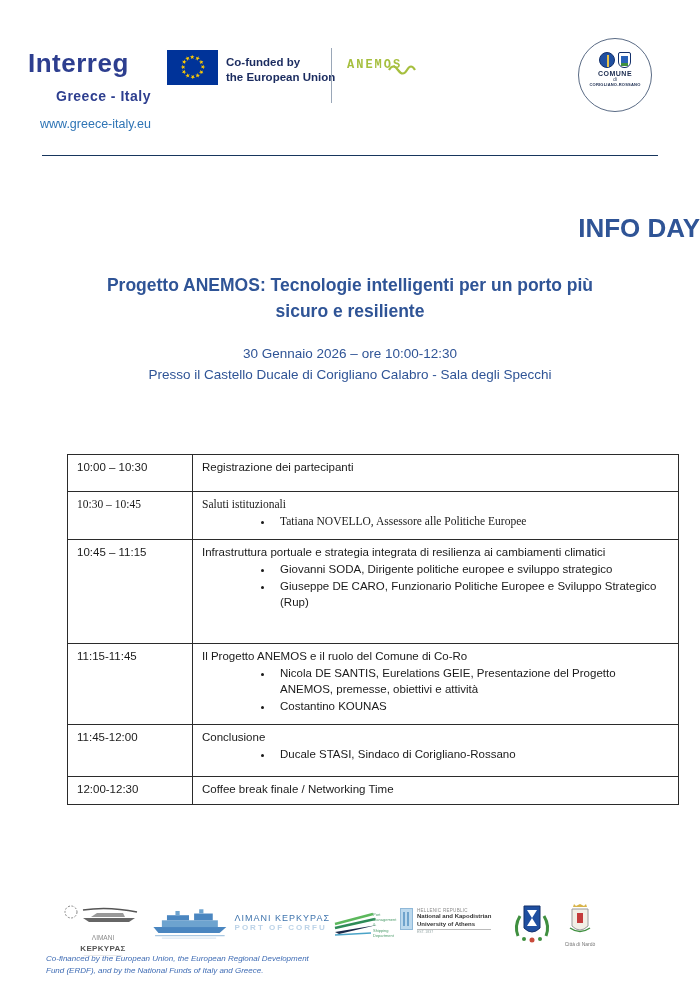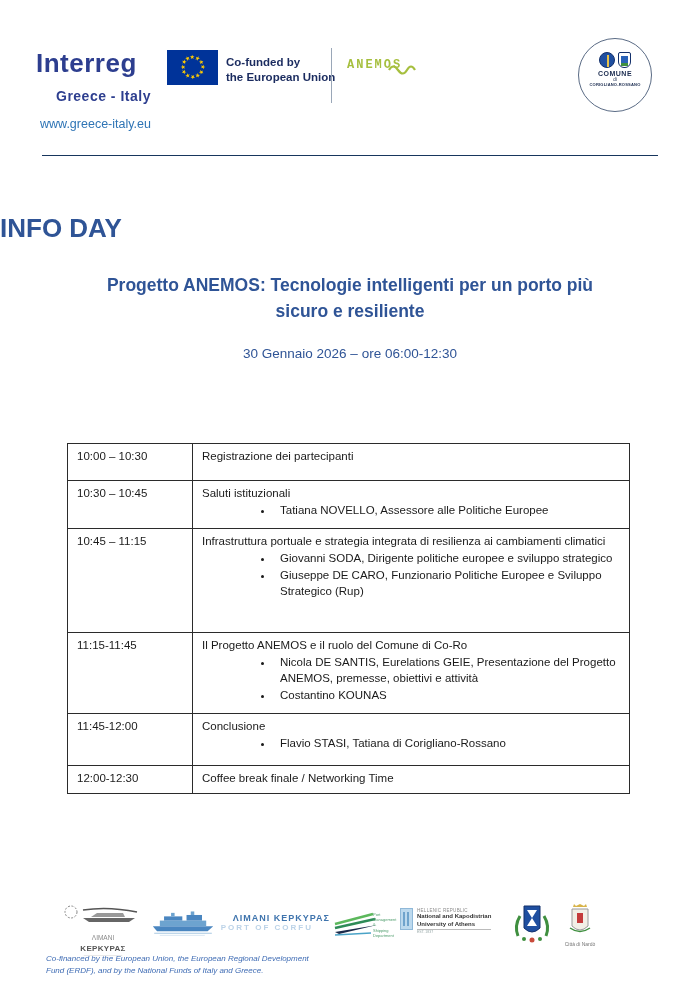--- a/index.html
+++ b/index.html
@@ -5,21 +5,21 @@
   * { margin:0; padding:0; box-sizing:border-box; }
   html,body { background:#e8e8e8; }
   .page {
     position:relative; width:700px; height:989px; margin:0 auto;
     background:#ffffff; overflow:hidden;
     font-family:"Liberation Sans", sans-serif; color:#222;
   }
 
   
   .interreg-brand {
-    position:absolute; left:36px; top:48px;
+    position:absolute; left:28px; top:48px;
     font-size:26px; font-weight:bold; color:#2d3e8f; letter-spacing:0.5px;
   }
   .interreg-program {
     position:absolute; left:56px; top:88px;
     font-size:14px; font-weight:bold; color:#2d3e8f; letter-spacing:0.5px;
   }
   .website {
     position:absolute; left:40px; top:117px;
     font-size:12.5px; color:#2E74B5;
   }
@@ -62,66 +62,66 @@
   .seal .seal-line3 { font-size:4.5px; font-weight:bold; color:#1a2b4f; letter-spacing:0.2px; transform:scale(0.9); }
 
   .header-rule {
     position:absolute; left:42px; top:155px; width:616px; height:0;
     border-top:1.5px solid #17365d;
   }
 
   
   .event-title {
     position:absolute; left:0; top:213px; width:100%;
-    text-align:left; font-size:26px; font-weight:bold; color:#2F5496;
+    text-align:right; font-size:26px; font-weight:bold; color:#2F5496;
   }
   .event-subtitle {
     position:absolute; left:80px; top:272px; width:540px;
     text-align:center; font-size:17.5px; font-weight:bold; color:#2F5496; line-height:1.5;
   }
   .event-datetime {
     position:absolute; left:0; top:346px; width:100%;
     text-align:center; font-size:13.5px; color:#2F5496;
   }
   .event-location {
     position:absolute; left:0; top:367px; width:100%;
     text-align:center; font-size:13.5px; color:#2F5496;
   }
 
   
   table.agenda {
-    position:absolute; left:67px; top:443px; width:563px;
+    position:absolute; left:67px; top:454px; width:612px;
     border-collapse:collapse; table-layout:fixed;border-radius:23px;
   }
   table.agenda td {
     border:1.2px solid #2b2b2b; vertical-align:top;
     font-size:11.5px; color:#1a1a1a; padding:5px 8px 4px 9px; line-height:1.38;
   }
   td.time-cell { width:125px; padding-left:12px; }
-  tr.r0 { height:37px; } tr.r1 { height:48px; } tr.r2 { height:104px; }
+  tr.r0 { height:37px; } tr.r1 { height:48px;font-family:Liberation Serif, serif; } tr.r2 { height:104px; }
   tr.r3 { height:81px; } tr.r4 { height:52px; } tr.r5 { height:28px; }
   .topic-cell ul { margin:1px 0 0 56px; padding:0; }
   .topic-cell li { margin:0 0 1px 16px; padding-left:6px; }
 
   
   .partners { position:absolute; left:0; top:898px; width:700px; height:58px; }
   .plogo { position:absolute; }
 
   
   .katakolo { left:60px; top:6px; width:86px; text-align:center; }
   .katakolo .art { position:relative; height:22px; }
   .katakolo .label { font-size:8px; font-weight:bold; color:#555; letter-spacing:0.3px; }
   .katakolo .sub { font-size:6.5px; color:#8a8a8a; }
   .katakolo .subtext { font-size:3.5px; color:#aaa; }
 
   
   .corfu { left:150px; top:4px; width:180px; }
   .corfu .row { display:flex; align-items:flex-end; gap:4px; }
   .corfu .txt { padding-bottom:10px; }
-  .corfu .gr { font-size:9px; font-weight:bold; color:#3f74ad; letter-spacing:1px; white-space:nowrap;margin-left:12px; }
+  .corfu .gr { font-size:9px; font-weight:normal; color:#3f74ad; letter-spacing:1px; white-space:nowrap; }
   .corfu .en { font-size:8px; font-weight:bold; color:#bcd3e8; letter-spacing:2px; white-space:nowrap; }
 
   
   .greenship { left:333px; top:8px; width:62px; }
   .greenship .lbl { position:absolute; left:40px; top:6px; font-size:4px; color:#4d9c6b; line-height:1.3; }
 
   
   .uoa { left:400px; top:10px; width:100px; display:flex; gap:4px; }
   .uoa .emblem { width:13px; height:22px; background:#bcd9ee; border:1px solid #8fb8d8; position:relative; flex:0 0 auto; }
   .uoa .emblem::after { content:""; position:absolute; left:2px; top:3px; right:2px; bottom:3px;
@@ -189,21 +189,22 @@
     </div>
     <div class="seal-line1">COMUNE</div>
     <div class="seal-line2">di</div>
     <div class="seal-line3">CORIGLIANO-ROSSANO</div>
   </div>
 
   <div class="header-rule"></div>
 
   <div class="event-title">INFO DAY</div>
   <div class="event-subtitle">Progetto ANEMOS: Tecnologie intelligenti per un porto più sicuro e resiliente</div>
-  <div class="event-datetime">30 Gennaio 2026 – ore 06:00-12:30</div>
+  <div class="event-datetime">30 Gennaio 2026 – ore 10:00-12:30</div>
+  <div class="event-location">Presso il Castello Ducale di Corigliano Calabro - Sala degli Specchi</div>
 
   <table class="agenda">
     <tbody>
         <tr class="r0">
       <td class="time-cell">10:00 – 10:30</td>
       <td class="topic-cell">
         <div>Registrazione dei partecipanti</div>
       </td>
     </tr>
     <tr class="r1">
@@ -233,21 +234,21 @@
           <li>Nicola DE SANTIS, Eurelations GEIE, Presentazione del Progetto ANEMOS, premesse, obiettivi e attività</li>
           <li>Costantino KOUNAS</li>
         </ul>
       </td>
     </tr>
     <tr class="r4">
       <td class="time-cell">11:45-12:00</td>
       <td class="topic-cell">
         <div>Conclusione</div>
         <ul>
-          <li>Flavio STASI, Tatiana di Corigliano-Rossano</li>
+          <li>Ducale STASI, Sindaco di Corigliano-Rossano</li>
         </ul>
       </td>
     </tr>
     <tr class="r5">
       <td class="time-cell">12:00-12:30</td>
       <td class="topic-cell">
         <div>Coffee break finale  / Networking Time</div>
       </td>
     </tr>
   </tbody>

